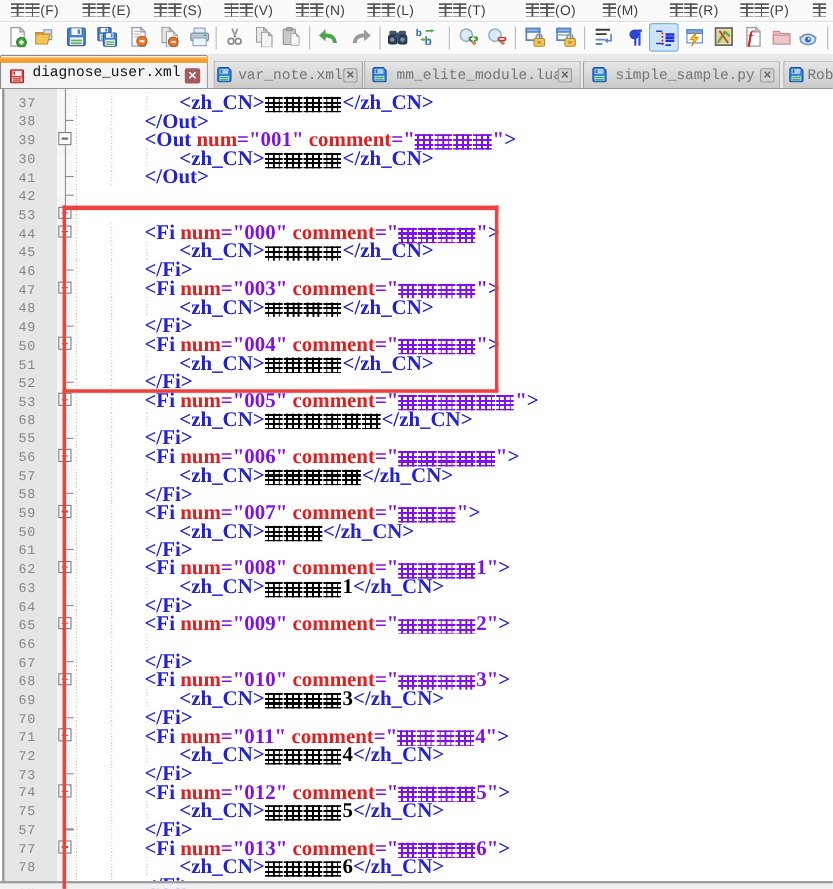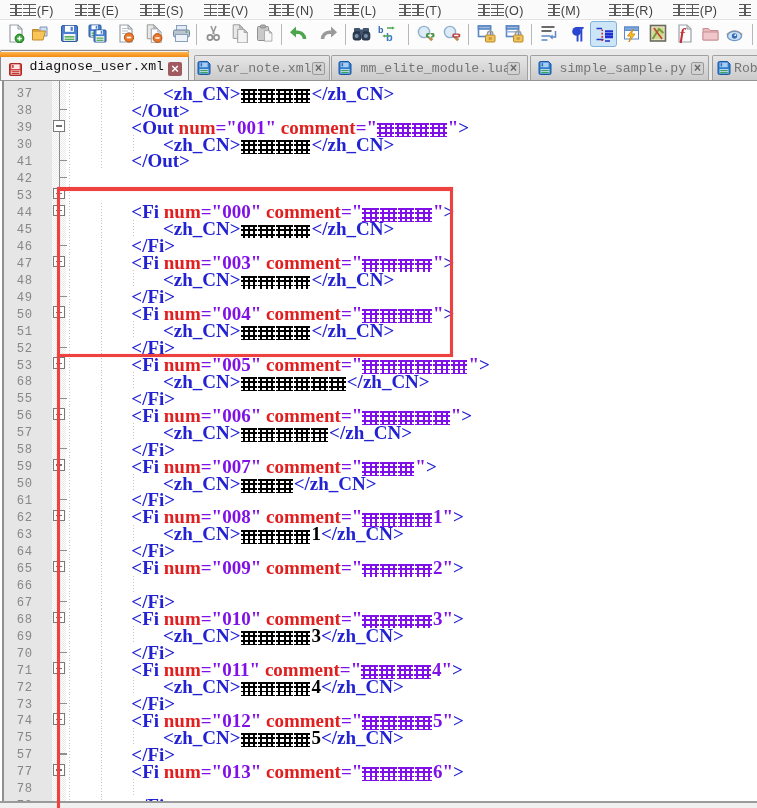--- a/index.html
+++ b/index.html
@@ -628,20 +628,23 @@
 <div class="num" style="top:685.30px">77</div>
 <div class="gd" style="left:68.6px;top:681.00px"></div>
 <div class="gd" style="left:100.6px;top:681.00px"></div>
 <div class="row" style="top:681.00px">
         <div class="tx" style="left:64.84px"><span class="t">&lt;Fi&nbsp;</span><span class="a">num</span><span class="s">="013"&nbsp;</span><span class="a">comment</span><span class="s">="</span><i class="k ks"></i><i class="k ks"></i><i class="k ks"></i><i class="k ks"></i><span class="s">6</span><span class="s">"</span><span class="t">&gt;</span></div>
       </div>
 <div class="num" style="top:702.25px">78</div>
 <div class="gd" style="left:68.6px;top:697.95px"></div>
 <div class="gd" style="left:100.6px;top:697.95px"></div>
 <div class="gd" style="left:132.5px;top:697.95px"></div>
+<div class="row" style="top:697.95px">
+        <div class="tx" style="left:96.56px"><span class="t">&lt;zh_CN&gt;</span><i class="k"></i><i class="k"></i><i class="k"></i><i class="k"></i><span class="b">6</span><span class="t">&lt;/zh_CN&gt;</span></div>
+      </div>
 <div class="num" style="top:719.20px">79</div>
 <div class="gd" style="left:68.6px;top:714.90px"></div>
 <div class="gd" style="left:100.6px;top:714.90px"></div>
 <div class="row" style="top:714.90px">
         <div class="tx" style="left:64.84px"><span class="t">&lt;/Fi&gt;</span></div>
       </div>
 </div>
 <div id="footer"></div>
 <div class="red" style="left:57.2px;top:187.4px;width:396px;height:3.2px"></div>
 <div class="red" style="left:57.2px;top:187.4px;width:3.2px;height:620.6px"></div>

